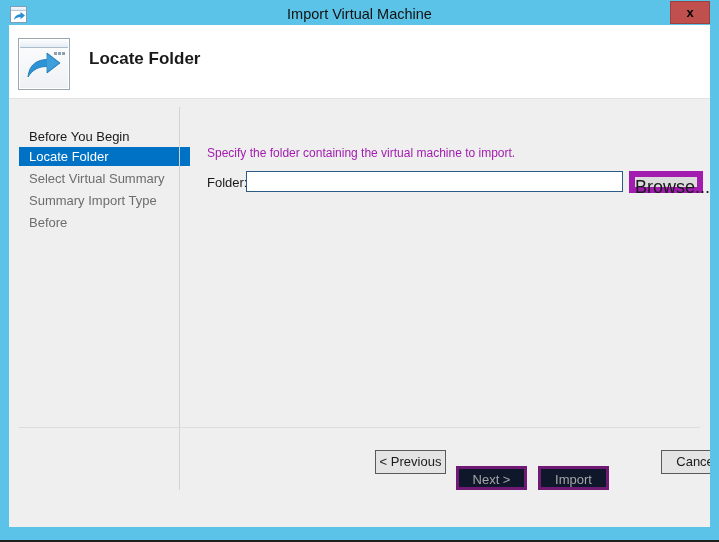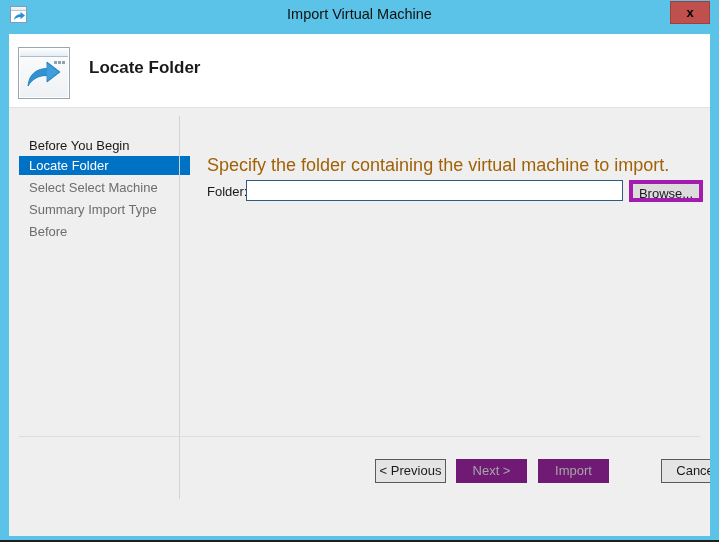--- a/index.html
+++ b/index.html
@@ -77,21 +77,21 @@
     font-weight: bold;
     line-height: 21px;
     text-align: center;
     cursor: pointer;
     font-family: "Liberation Sans", sans-serif;
   }
 
   
   .client {
     position: absolute;
-    left: 9px; top: 34px;
+    left: 9px; top: 25px;
     width: 701px;
     height: 502px;
     background: #efeff0;
     overflow: hidden;
   }
 
   
   .header-band {
     position: absolute;
     left: 0; top: 0;
@@ -189,22 +189,22 @@
   
   .main-pane {
     position: absolute;
     left: 171px; top: 0;
     width: 530px;
     height: 428px;
   }
   .instruction {
     position: absolute;
     left: 27px; top: 47px;
-    font-size: 18px;
-    color: #a16207;
+    font-size: 12px;
+    color: #a21caf;
     white-space: nowrap;
     font-family: "Liberation Sans", sans-serif;
   }
   .folder-label {
     position: absolute;
     left: 27px; top: 76px;
     font-size: 13px;
     color: #1a1a1a;
     font-family: "Liberation Sans", sans-serif;
   }
@@ -221,23 +221,23 @@
     padding: 0 2px;
     outline: none;
     font-family: "Liberation Sans", sans-serif;
   }
   .browse-button {
     position: absolute;
     left: 449px; top: 72px;
     width: 74px;
     height: 22px;
     background: #dcdcdc;
-    border: 4px solid #a21caf;
-    box-sizing: border-box;
-    font-size: 13px;
+    border: 6px solid #a21caf;
+    box-sizing: border-box;
+    font-size: 18px;
     color: #1a1a1a;
     line-height: 20px;
     text-align: center;
     cursor: pointer;
     font-family: "Liberation Sans", sans-serif;
   }
 
   
   .divider-h {
     position: absolute;
@@ -266,23 +266,24 @@
     text-align: center;
     cursor: pointer;
     font-family: "Liberation Sans", sans-serif;
   }
   .dlg-button.primary {
     background: #e4e4e4;
     border: 1px solid #5a5a5a;
   }
   .dlg-button.disabled {
     color: #a6a6a6;
-    background: #701a75;
-    border: 1px solid #701a75;
+    background: #0f172a;
+    border: 3px solid #701a75;
     cursor: default;
+    margin-top: 16px;
   }
   #btn-previous { left: 366px; }
   #btn-next     { left: 447px; }
   #btn-finish   { left: 529px; }
   #btn-cancel   { left: 612px; margin-left: 40px; }
 </style>
 </head>
 <body>
 
 <div class="window">
@@ -310,21 +311,21 @@
         </svg>
       </div>
       <div class="header-title">Locate Folder</div>
     </div>
 
     <div class="body-area">
 
       <div class="sidebar">
         <div class="nav-item done" style="top:28px">Before You Begin</div>
         <div class="nav-item active" style="top:48px">Locate Folder</div>
-        <div class="nav-item" style="top:70px">Select Select Machine</div>
+        <div class="nav-item" style="top:70px">Select Virtual Summary</div>
         <div class="nav-item" style="top:92px">Summary Import Type</div>
         <div class="nav-item" style="top:114px">Before</div>
       </div>
 
       <div class="divider-v"></div>
 
       <div class="main-pane">
         <div class="instruction">Specify the folder containing the virtual machine to import.</div>
         <div class="folder-label">Folder:</div>
         <input class="folder-input" type="text" autofocus="" placeholder="" style="">

